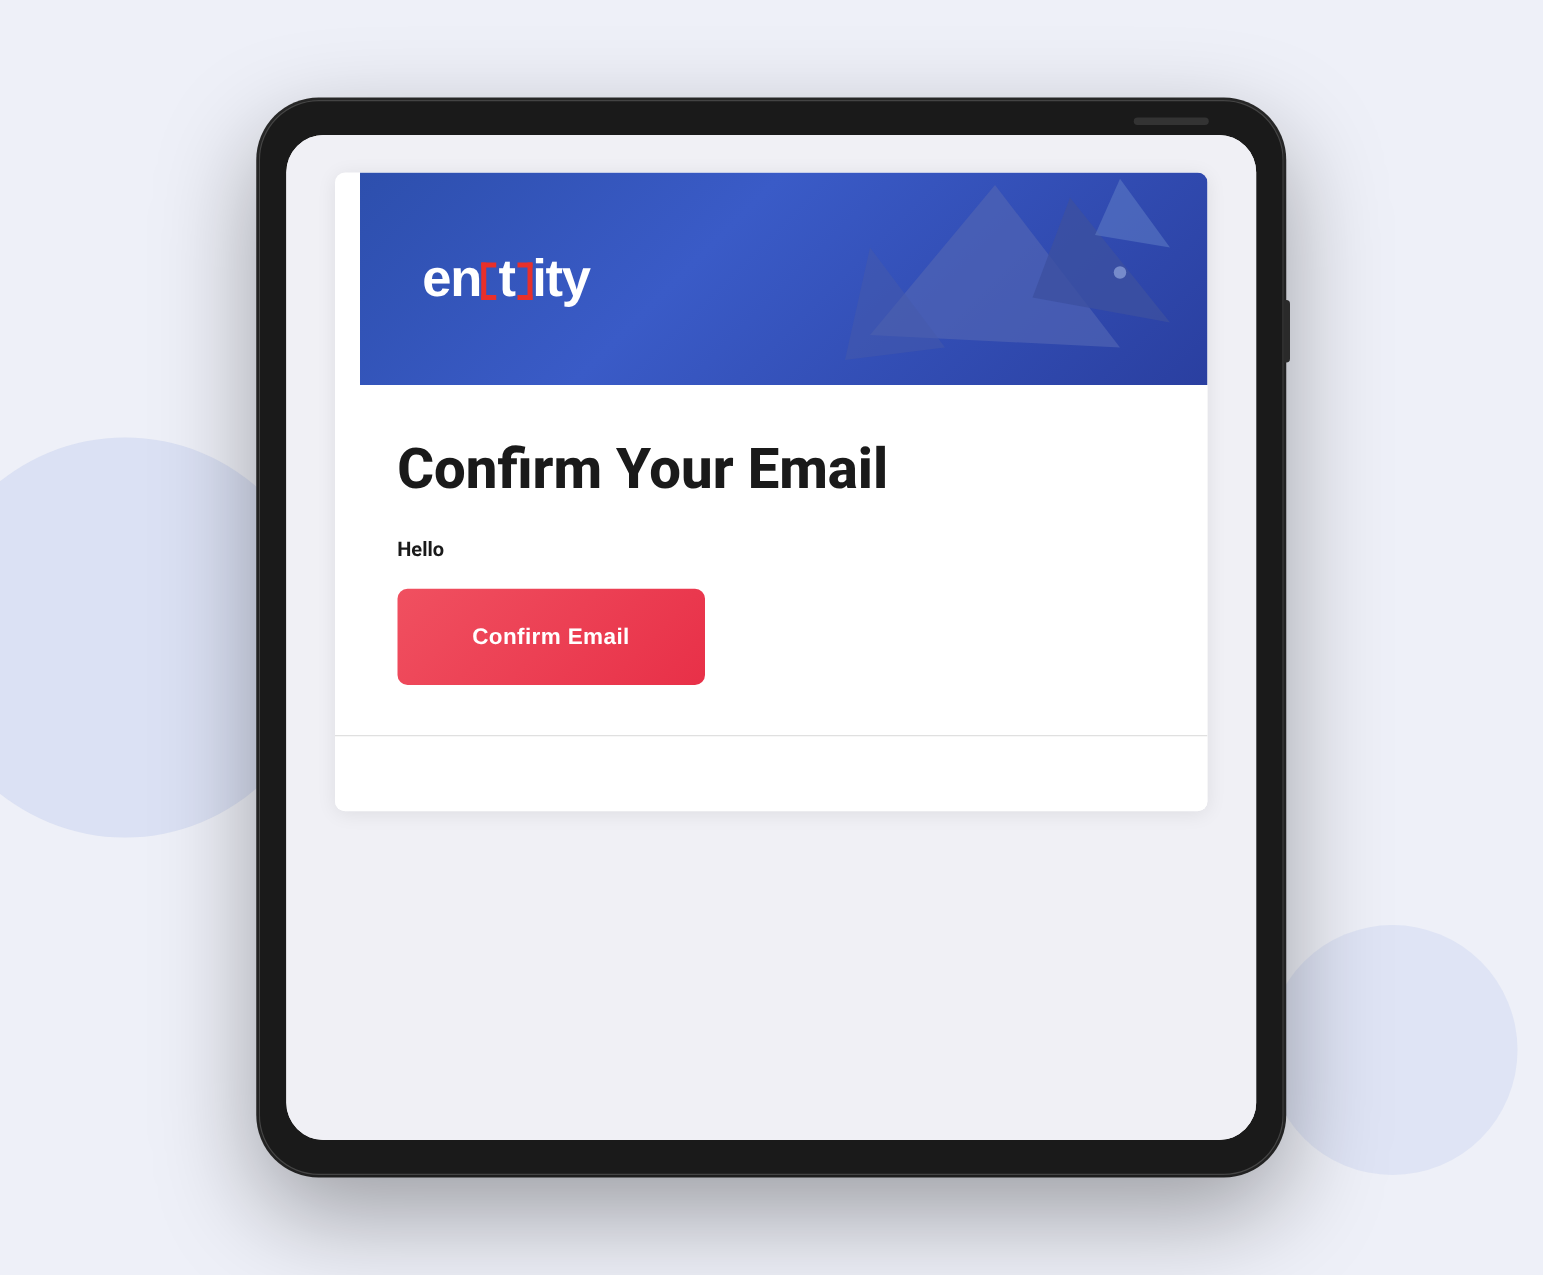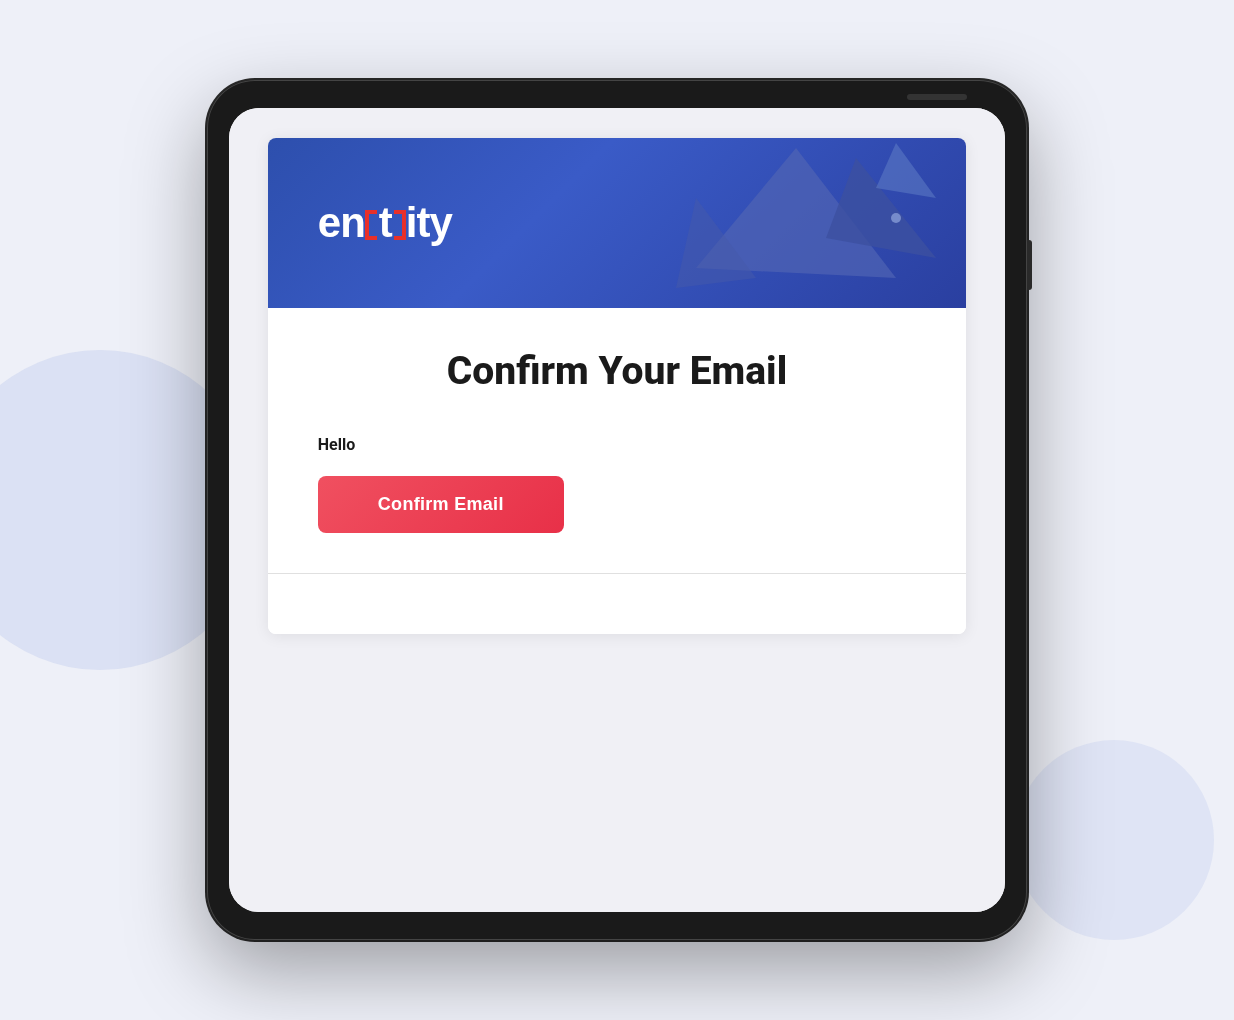--- a/index.html
+++ b/index.html
@@ -110,20 +110,21 @@
     }
 
     
     .email-header {
       background: linear-gradient(135deg, #2d4fad 0%, #3a5bc7 40%, #2a3fa0 100%);
       padding: 60px 50px;
       position: relative;
       overflow: hidden;
       min-height: 170px;
       display: flex;
+      margin-left: 20px;
     }
 
     
     .entity-logo {
       position: relative;
       z-index: 2;
       display: flex;
       align-items: center;
     }
 
@@ -160,26 +161,25 @@
       top: -1px;
     }
 
     
     .email-body {
       padding: 40px 50px 30px;
       background: white;
     }
 
     .email-title {
-      font-size: 39px;
+      font-size: 45px;
       font-weight: 800;
       color: #1a1a1a;
-      margin-bottom: 40px;
+      margin-bottom: 28px;
       line-height: 1.2;
-      text-align: center;
     }
 
     .email-greeting {
       font-size: 16px;
       font-weight: 700;
       color: #1a1a1a;
       margin-bottom: 22px;
     }
 
     .email-text {
@@ -189,21 +189,21 @@
       line-height: 1.6;
       margin-bottom: 36px;
     }
 
     .confirm-button {
       display: inline-block;
       background: linear-gradient(135deg, #f05060 0%, #e83048 100%);
       color: white;
       font-size: 18px;
       font-weight: 700;
-      padding: 18px 60px;
+      padding: 28px 60px;
       border-radius: 8px;
       border: none;
       cursor: pointer;
       margin-bottom: 40px;
       letter-spacing: 0.3px;
     }
 
     .email-divider {
       height: 1px;
       background: #e0e0e0;

